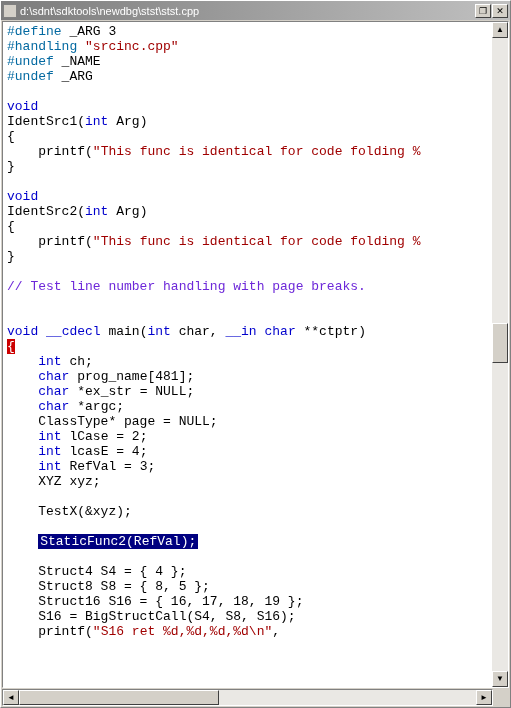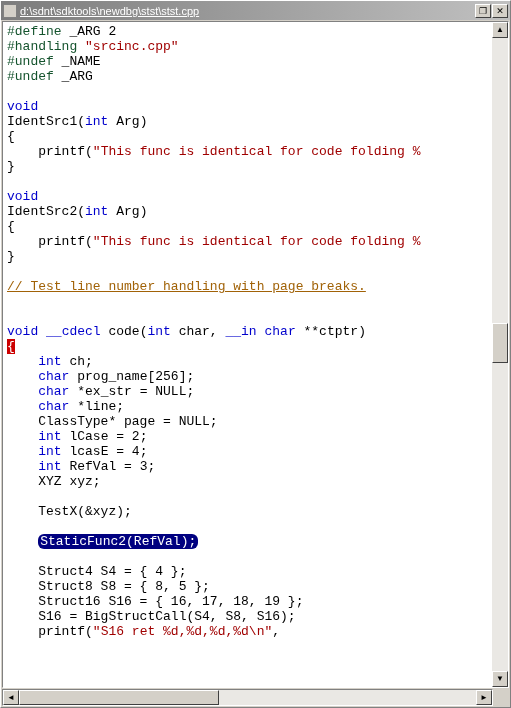--- a/index.html
+++ b/index.html
@@ -34,21 +34,20 @@
     height: 14px;
     background: #d4d0c8;
     border: 1px solid #808080;
     margin-right: 3px;
     display: inline-block;
   }
   .titlebar-text {
     flex: 1;
     white-space: nowrap;
     overflow: hidden;
-    text-decoration: underline;
   }
   .titlebar-btns {
     display: flex;
     gap: 1px;
   }
   .titlebar-btn {
     width: 16px;
     height: 14px;
     background: #d4d0c8;
     border: 1px solid;
@@ -126,66 +125,66 @@
     height: 100%;
     width: 200px;
     background: #d4d0c8;
     border: 1px solid;
     border-color: #fff #404040 #404040 #fff;
     cursor: pointer;
   }
   .corner { width: 16px; height: 100%; background: #d4d0c8; }
   
   .kw { color: #0000cc; margin-top: 34px; }
-  .pp { color: #14532d; }
+  .pp { color: #0369a1; }
   .str { color: #a00000; }
-  .cmt { color: #a16207; text-decoration: underline; }
+  .cmt { color: #6d28d9; }
   .hl-char { background: #cc0000; color: #fff; }
-  .hl-line { background: #000080; color: #fff; padding: 0 2px; border-radius: 6px; }
+  .hl-line { background: #000080; color: #fff; padding: 0 2px; }
 </style>
 </head>
 <body>
 
 <div class="window">
   <div class="titlebar">
     <span class="titlebar-icon"></span>
     <span class="titlebar-text">d:\sdnt\sdktools\newdbg\stst\stst.cpp</span>
     <div class="titlebar-btns">
       <div class="titlebar-btn">❐</div>
       <div class="titlebar-btn">✕</div>
     </div>
   </div>
 
   <div class="content">
-    <div class="code-area"><span class="pp">#define</span><span> _ARG 2</span>
+    <div class="code-area"><span class="pp">#define</span><span> _ARG 3</span>
 <span class="pp">#handling</span><span> </span><span class="str">"srcinc.cpp"</span>
 <span class="pp">#undef</span><span> _NAME</span>
 <span class="pp">#undef</span><span> _ARG</span>
 <span></span>
 <span class="kw">void</span>
 <span>IdentSrc1(</span><span class="kw">int</span><span> Arg)</span>
 <span>{</span>
 <span>    printf(</span><span class="str">"This func is identical for code folding %</span>
 <span>}</span>
 <span></span>
 <span class="kw">void</span>
 <span>IdentSrc2(</span><span class="kw">int</span><span> Arg)</span>
 <span>{</span>
 <span>    printf(</span><span class="str">"This func is identical for code folding %</span>
 <span>}</span>
 <span></span>
 <span class="cmt">// Test line number handling with page breaks.</span>
 <span></span>
 <span></span>
-<span class="kw">void</span><span> </span><span class="kw">__cdecl</span><span> code(</span><span class="kw">int</span><span> char, </span><span class="kw">__in</span><span> </span><span class="kw">char</span><span> **ctptr)</span>
+<span class="kw">void</span><span> </span><span class="kw">__cdecl</span><span> main(</span><span class="kw">int</span><span> char, </span><span class="kw">__in</span><span> </span><span class="kw">char</span><span> **ctptr)</span>
 <span class="hl-char">{</span>
 <span>    </span><span class="kw">int</span><span> ch;</span>
-<span>    </span><span class="kw">char</span><span> prog_name[256];</span>
+<span>    </span><span class="kw">char</span><span> prog_name[481];</span>
 <span>    </span><span class="kw">char</span><span> *ex_str = NULL;</span>
-<span>    </span><span class="kw">char</span><span> *line;</span>
+<span>    </span><span class="kw">char</span><span> *argc;</span>
 <span>    ClassType* page = NULL;</span>
 <span>    </span><span class="kw">int</span><span> lCase = 2;</span>
 <span>    </span><span class="kw">int</span><span> lcasE = 4;</span>
 <span>    </span><span class="kw">int</span><span> RefVal = 3;</span>
 <span>    XYZ xyz;</span>
 <span></span>
 <span>    TestX(&amp;xyz);</span>
 <span></span>
 <span>    </span><span class="hl-line">StaticFunc2(RefVal);</span>
 <span></span>

